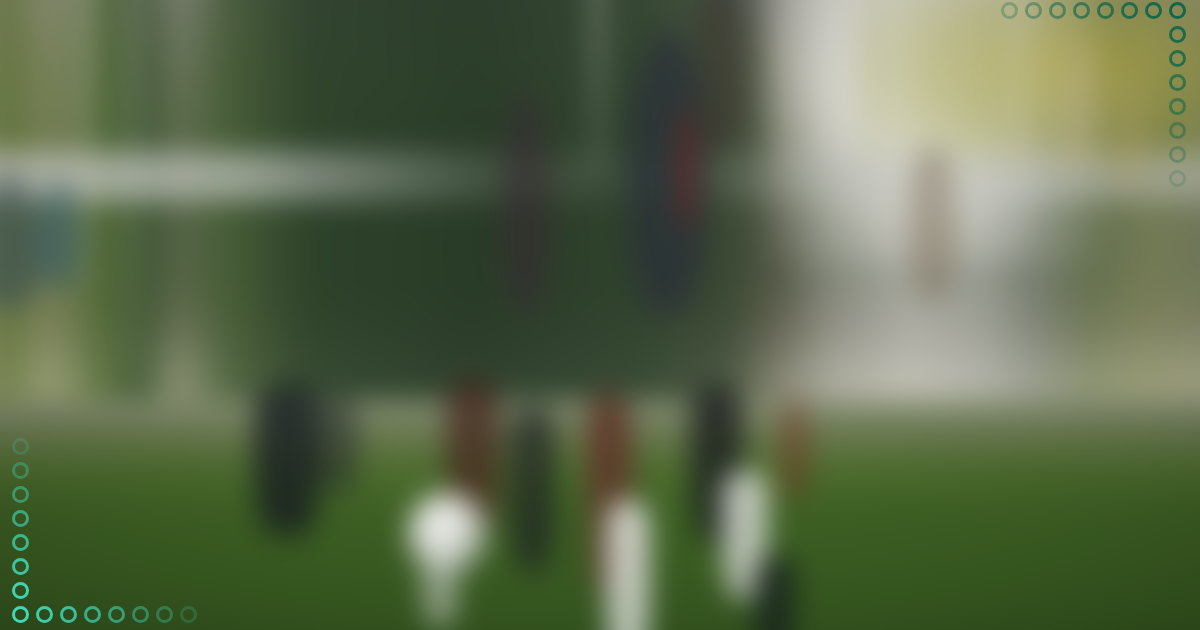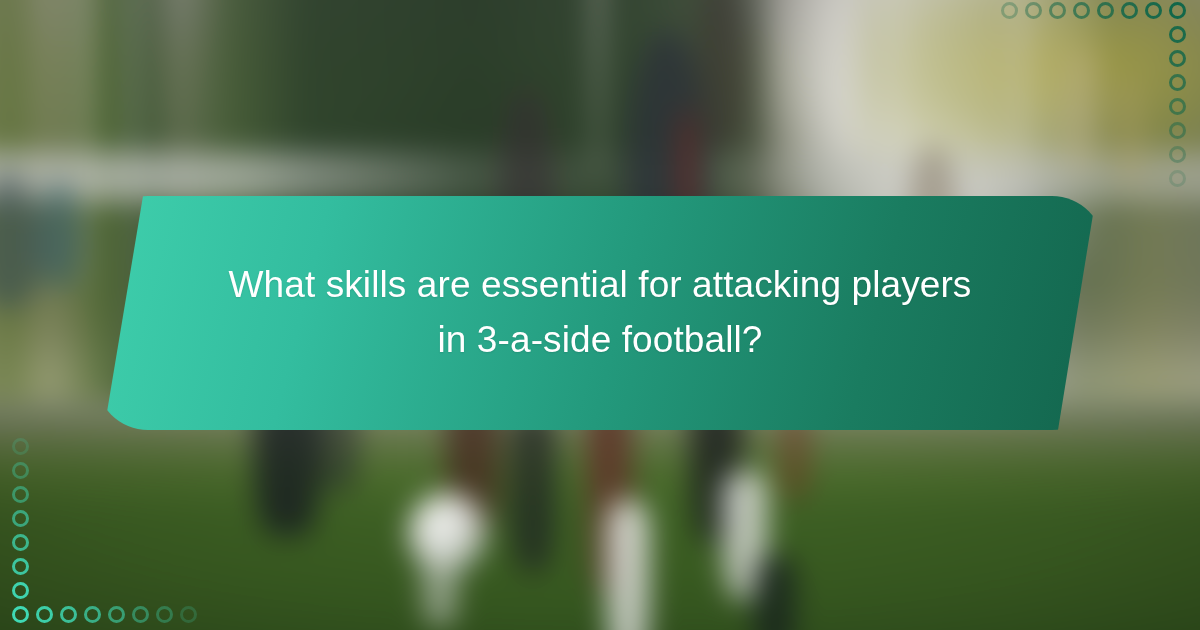--- a/index.html
+++ b/index.html
@@ -330,20 +330,14 @@
   <div class="dots col" id="dots-left-col">
       <span class="dot" style="opacity: 0.18;"></span>
       <span class="dot" style="opacity: 0.34;"></span>
       <span class="dot" style="opacity: 0.48;"></span>
       <span class="dot" style="opacity: 0.62;"></span>
       <span class="dot" style="opacity: 0.74;"></span>
       <span class="dot" style="opacity: 0.86;"></span>
       <span class="dot" style="opacity: 0.96;"></span>
     </div>
 
-  <div class="card-wrap">
-    <div class="card-shape"></div>
-    <div class="card">
-      <h1 class="question">What skills are essential for attacking players in 3-a-side football?</h1>
-    </div>
-  </div>
 
 </div>
 
 </body></html>

